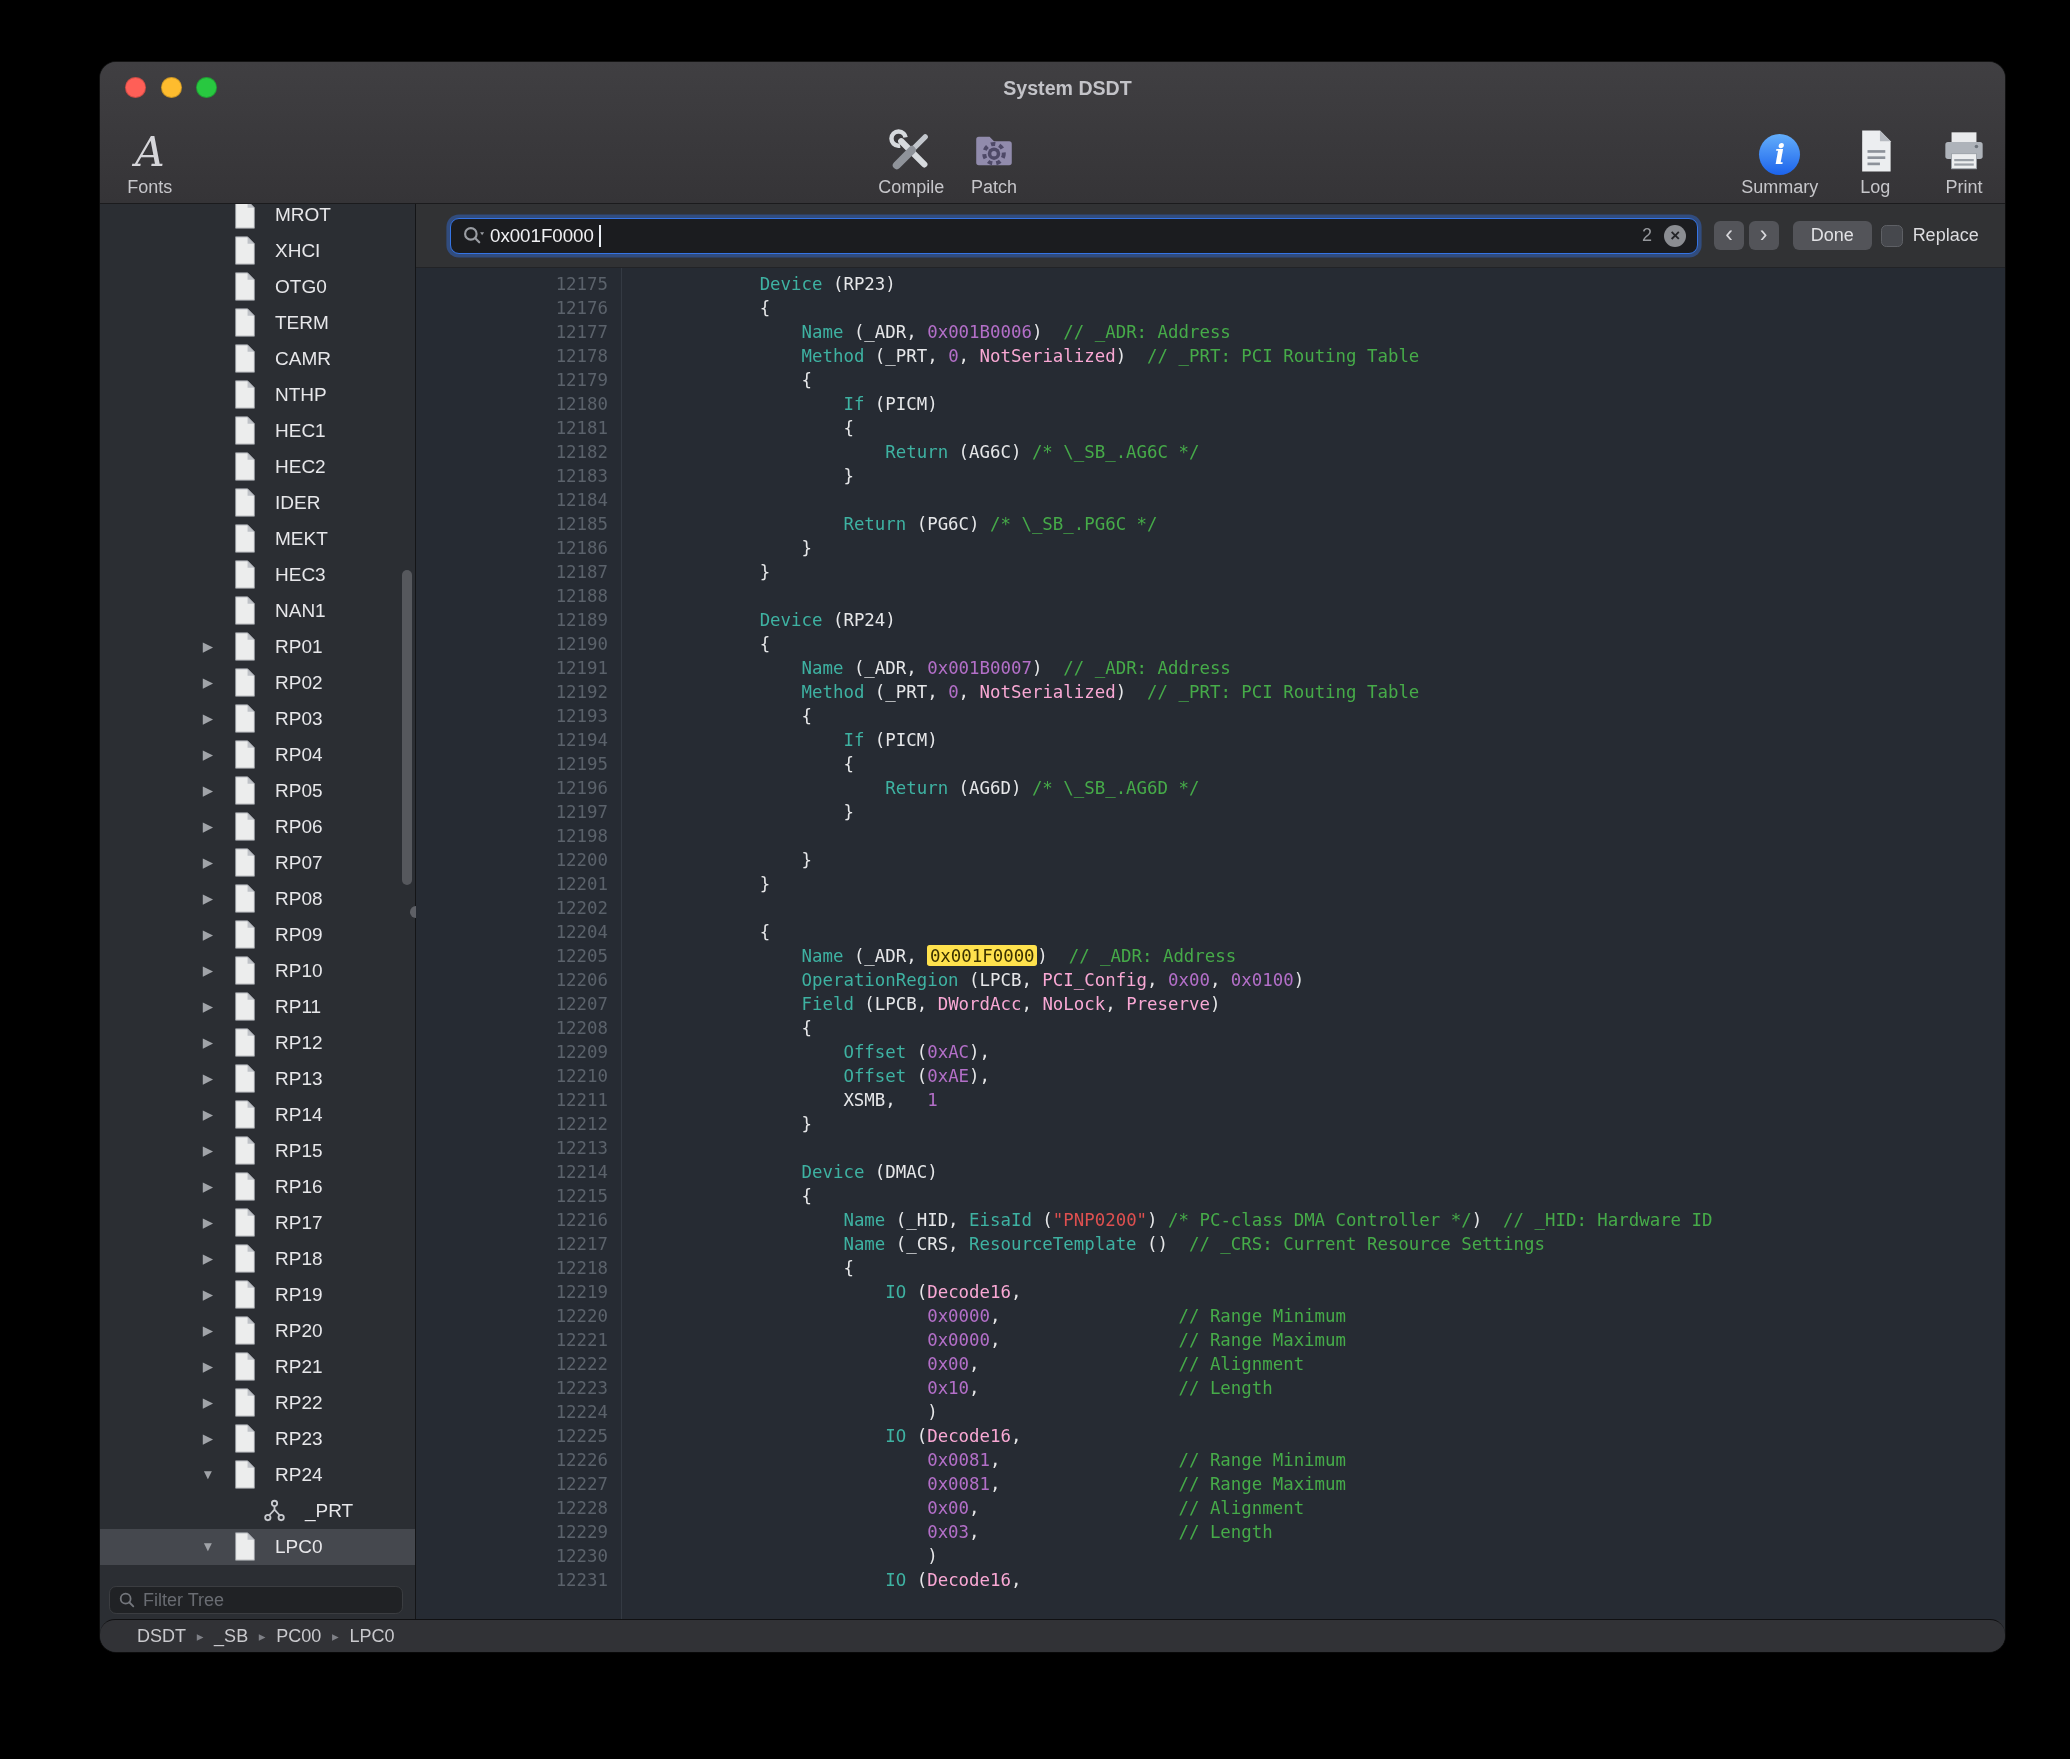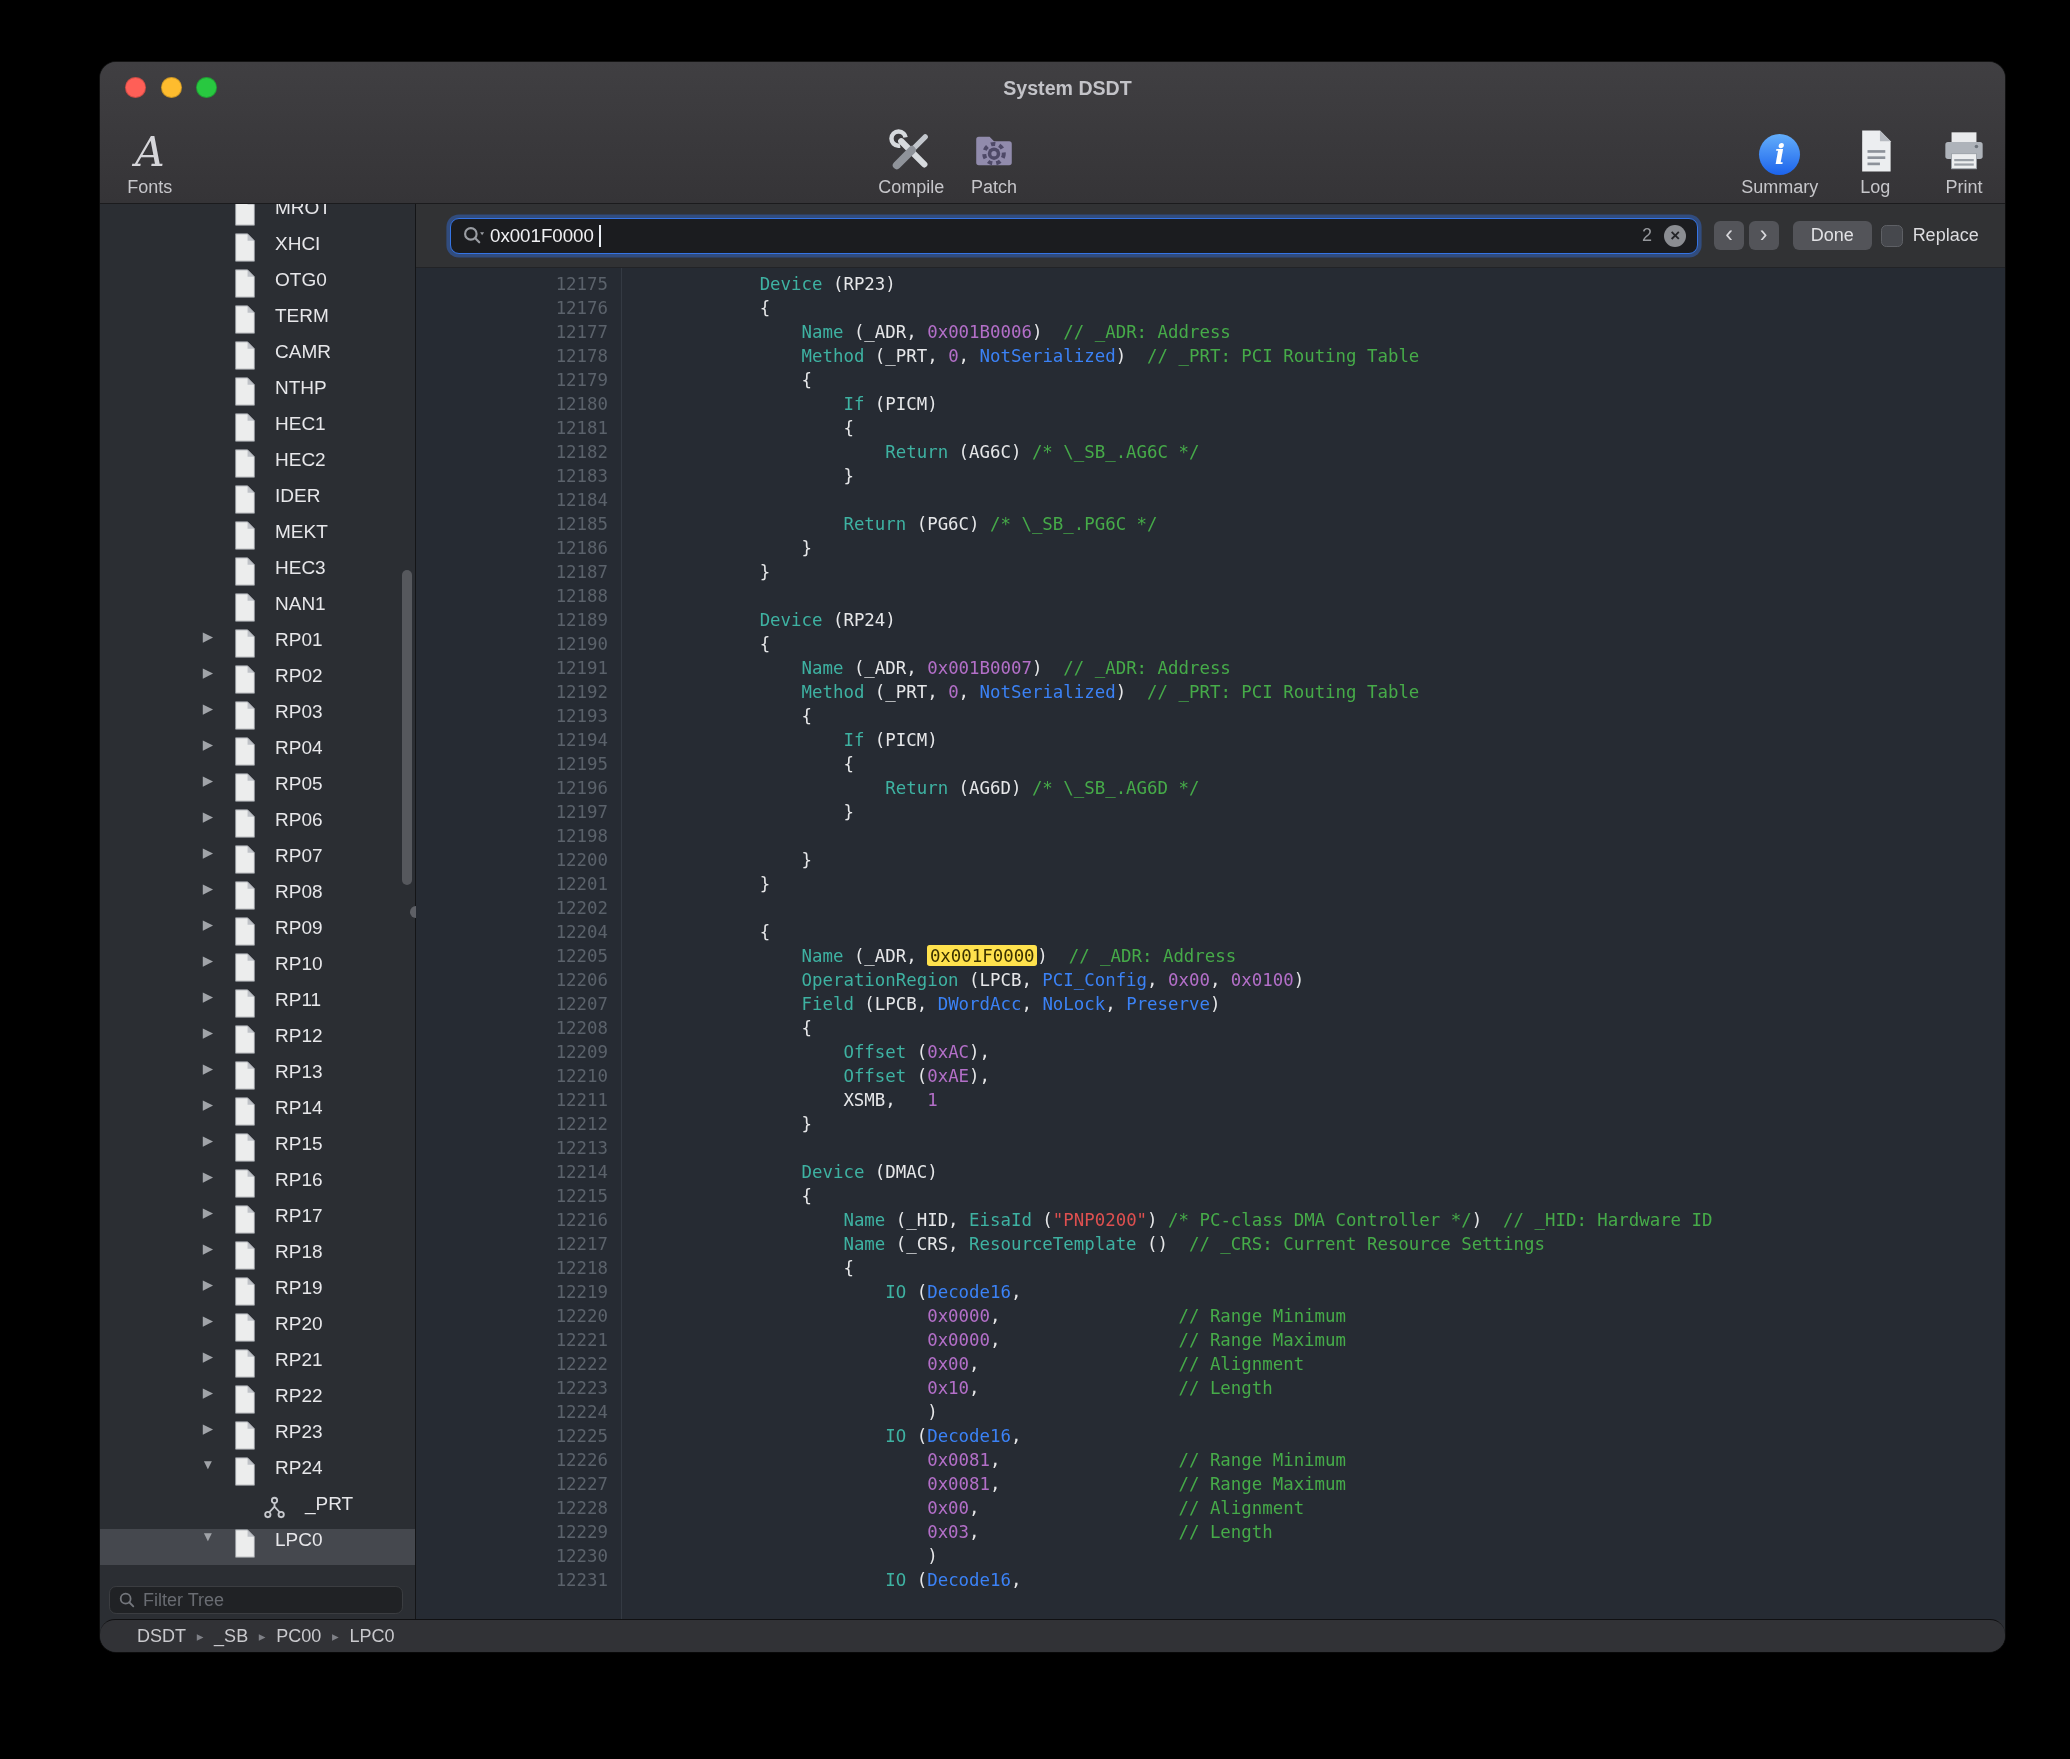--- a/index.html
+++ b/index.html
@@ -24,21 +24,21 @@
   .tb-item{display:flex;flex-direction:column;align-items:center;justify-content:flex-end;height:82px;min-width:64px;padding:0 5.3px;cursor:default;}
   .tb-icon{height:55px;display:flex;align-items:flex-end;justify-content:center;padding-bottom:3.6px;}
   .tb-label{font-size:18px;color:#c6c6ca;line-height:19.6px;}
   .fonts-a{font-family:"DejaVu Serif",serif;font-style:italic;font-size:41px;color:#d6d6da;line-height:46px;}
   .circle-i{width:41px;height:41px;border-radius:50%;background:linear-gradient(#63aefb,#1c63ec);
             display:flex;align-items:center;justify-content:center;}
   .circle-i span{font-family:"DejaVu Serif",serif;font-style:italic;font-weight:bold;font-size:27px;color:#fff;}
   
   .sidebar{position:absolute;left:0;top:142px;width:315px;bottom:32px;background:#2b2e33;overflow:hidden;}
   .tree{margin-top:-7.1px;}
-  .tree-row{height:36px;display:flex;padding-left:93px;font-size:19px;color:#e7e7ea;white-space:nowrap;}
+  .tree-row{height:36px;display:flex;align-items:center;padding-left:93px;font-size:19px;color:#e7e7ea;white-space:nowrap;}
   .tree-row.selected{background:#45484e;}
   .tri{width:30px;text-align:center;font-size:13.4px;color:#a0a3a8;flex-shrink:0;}
   .tree-icon{width:27px;height:30px;margin-left:8px;flex-shrink:0;display:flex;align-items:center;justify-content:center;}
   .lvl1 .tree-icon{margin-left:38px;}
   .tree-label{margin-left:17px;}
   .scroll-thumb{position:absolute;right:2.7px;top:366px;width:10.7px;height:315px;border-radius:5.3px;background:#56585d;}
   .filter-field{position:absolute;left:9px;top:1382px;width:294px;height:28px;box-sizing:border-box;
                 background:#202225;border:0.9px solid #3b3d41;border-radius:7.1px;
                 display:flex;align-items:center;padding:11px 8px;gap:7.1px;}
   .filter-ph{color:#696c72;font-size:18px;}
@@ -66,21 +66,21 @@
   
   .editor{flex:1;background:#262b33;position:relative;overflow:hidden;padding-top:3.6px;}
   .gutter-sep{position:absolute;left:205px;top:0;bottom:0;width:0.9px;background:#343a43;}
   .code-line{display:flex;height:24px;line-height:24px;font-family:"DejaVu Sans Mono",monospace;font-size:17.4px;}
   .lnum{width:192px;text-align:right;color:#5b626b;flex-shrink:0;}
   .lcode{padding-left:26px;white-space:pre;}
   .tk-p{color:#e6e7e9;}
   .tk-k{color:#3eb2a2;}
   .tk-n{color:#b36fc8;}
   .tk-c{color:#46ab49;}
-  .tk-m{color:#3b82f6;}
+  .tk-m{color:#f9a8d4;}
   .tk-s{color:#de5050;}
   .tk-h{background:#ffe24d;color:#3b3200;border-radius:2.7px;padding:0.9px 2.7px;}
   
   .statusbar{position:absolute;left:0;right:0;bottom:0;height:32px;background:#313236;border-top:0.9px solid #101012;
              display:flex;align-items:center;padding-left:37px;border-radius:15px;}
   .breadcrumb{display:flex;align-items:center;gap:10.7px;font-size:18px;color:#c9c9cd;}
   .bc-sep{color:#7f8187;font-size:13.4px;}
 </style>
 </head>
 <body>

